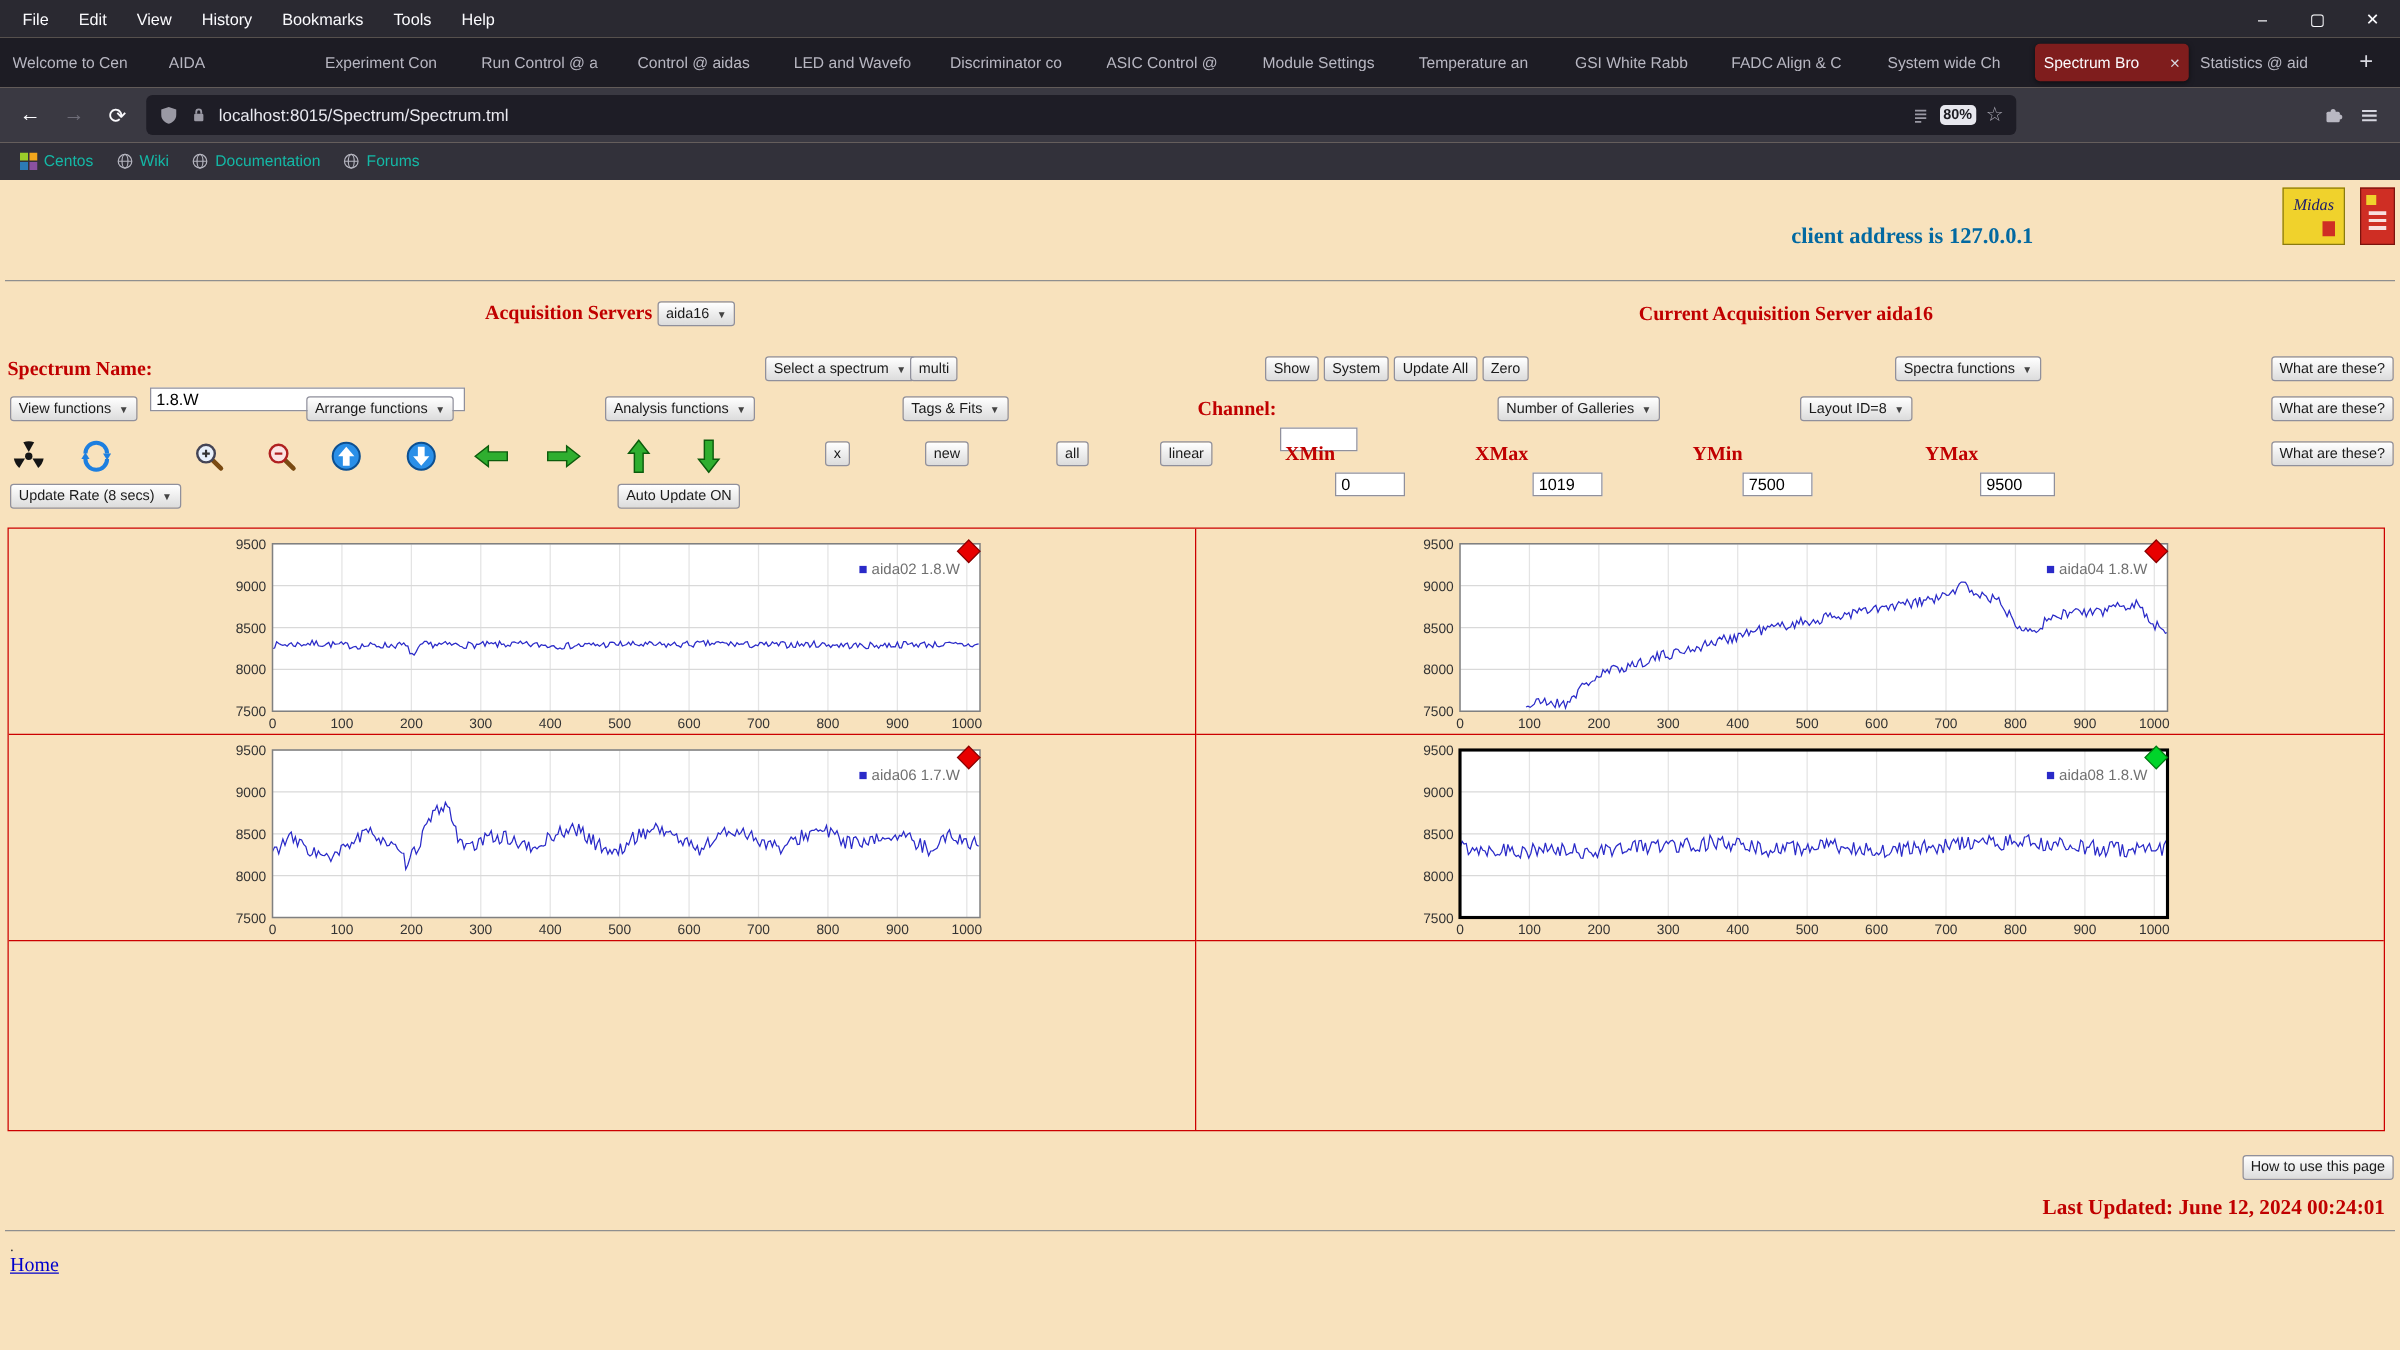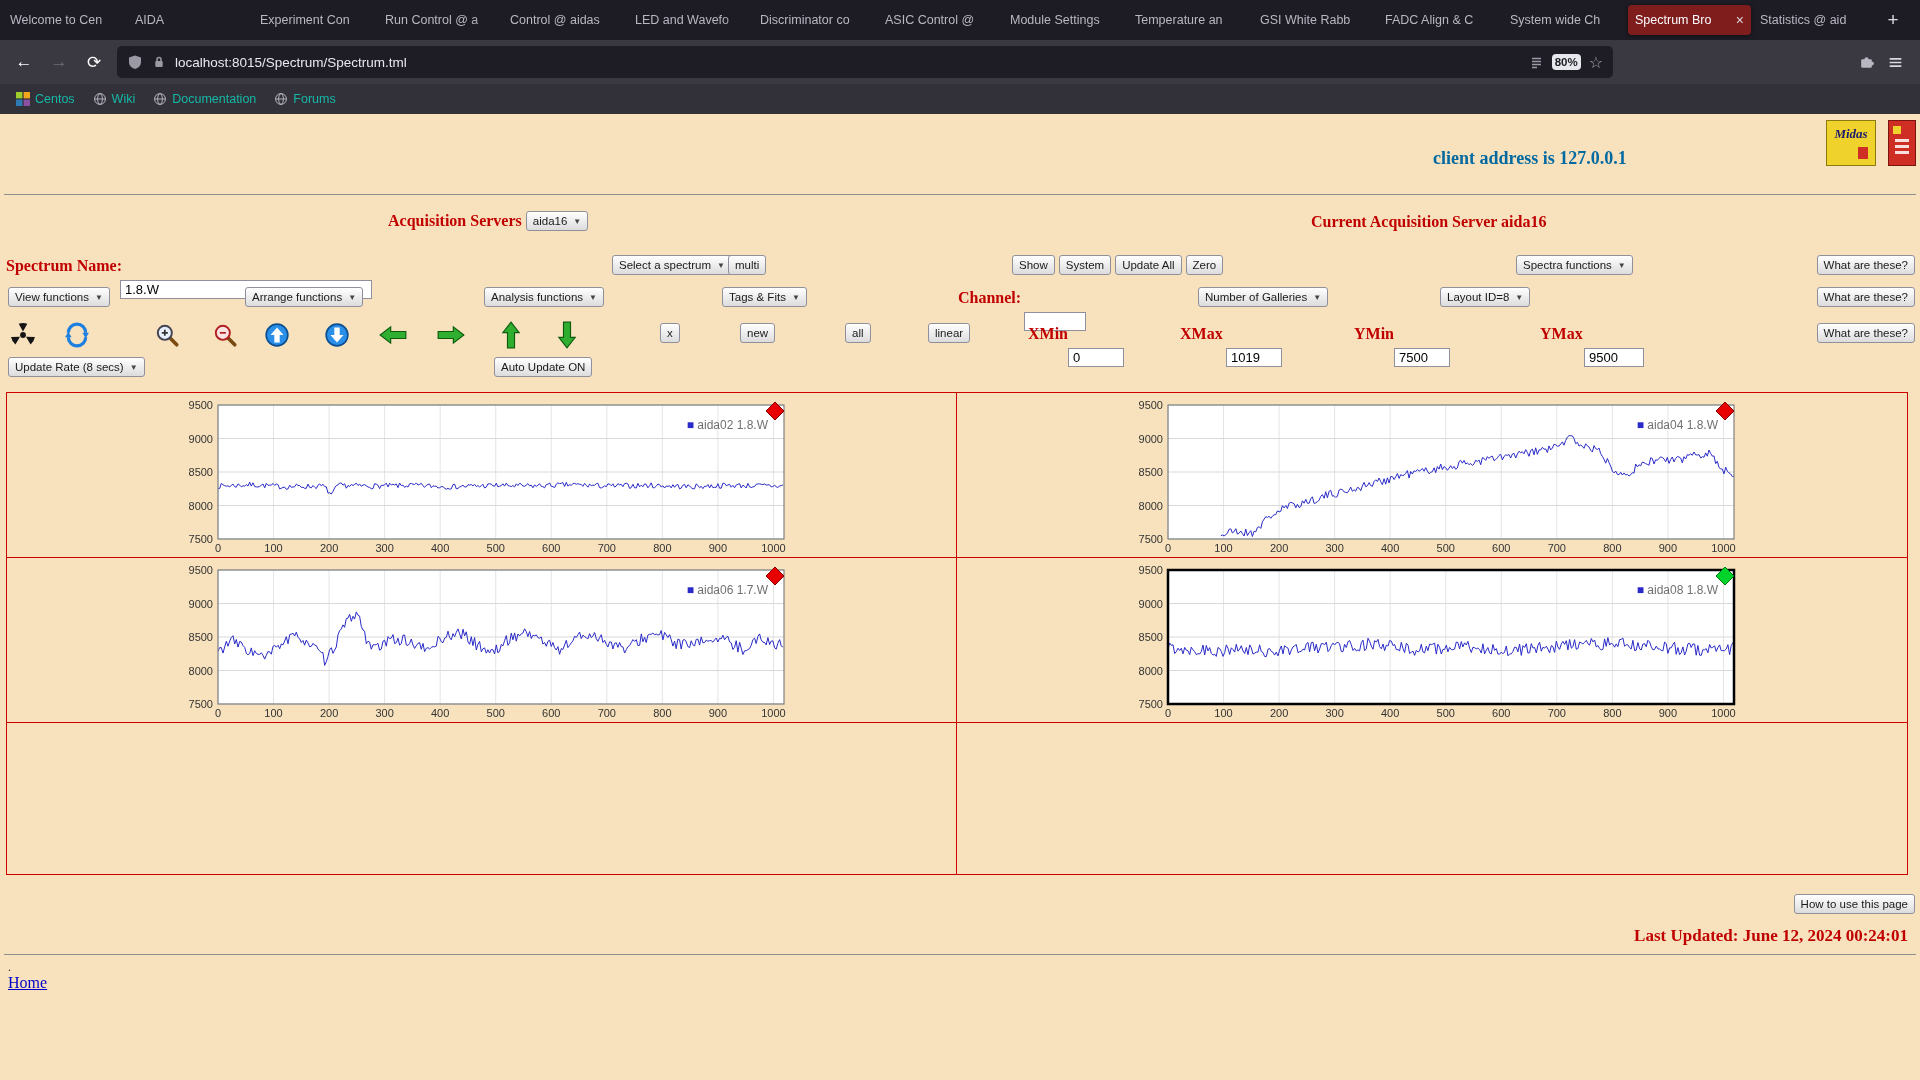--- a/index.html
+++ b/index.html
@@ -35,21 +35,21 @@
   .bookmark { display:flex; align-items:center; gap:5px; }
   .bm-icon { display:flex; width:14px; height:14px; }
 
   
   .page { position:relative; width:1920px; height:936px; background:#f8e2bd; }
   .abs { position:absolute; }
   .red-label { font-family:"Liberation Serif", serif; font-weight:bold; color:#c00000; font-size:16px; white-space:nowrap; }
   .pg-title { position:absolute; left:8px; top:30px; font-family:"Liberation Serif",serif; font-weight:bold; font-size:21px; color:#c00000; }
   .pg-client { position:absolute; left:1433px; top:34px; font-family:Liberation Serif, serif; font-weight:bold; font-size:18px; color:#0369a1; }
   .logos { position:absolute; right:4px; top:6px; display:flex; gap:12px; }
-  .logo-midas { width:50px; height:46px; background:#f0d22c; border:1px solid #8a7a10; color:#1a1a6e; font-family:"Liberation Serif",serif; font-style:italic; font-weight:bold; font-size:13px; display:flex; align-items:flex-start; justify-content:center; padding-top:5px; position:relative; }
+  .logo-midas { width:50px; height:46px; background:#f0d22c; border:1px solid #8a7a10; color:#1a1a6e; font-family:"Liberation Serif",serif; font-style:italic; font-weight:normal; font-size:13px; display:flex; align-items:flex-start; justify-content:center; padding-top:5px; position:relative; }
   .logo-midas::after { content:""; position:absolute; right:7px; bottom:6px; width:10px; height:12px; background:#cf2e24; }
   .logo-gsi { width:28px; height:46px; background:#cf2e24; border:1px solid #7a140e; position:relative; }
   .logo-gsi::before { content:""; position:absolute; left:4px; top:5px; width:8px; height:8px; background:#f0d22c; }
   .logo-gsi::after { content:""; position:absolute; left:6px; top:18px; width:14px; height:20px; background:linear-gradient(180deg,#fff 0 3px,transparent 3px 6px,#fff 6px 9px,transparent 9px 12px,#fff 12px 15px,transparent 15px); opacity:.85; }
   .hr { border-top:1px solid #8f8f8f; height:0; left:4px; right:4px; position:absolute; }
   .row { position:absolute; left:0; right:0; height:30px; }
   .grp { display:inline-flex; align-items:center; gap:4px; }
 
   .btn, .select { display:inline-flex; align-items:center; gap:6px; background:linear-gradient(#ffffff,#dcdcdc); border:1px solid #90909c; border-radius:3px; padding:2px 6px; font:11.5px "Liberation Sans",sans-serif; color:#1a1a1a; white-space:nowrap; cursor:default; height:20px; }
   .caret { font-size:8px; color:#444; }
@@ -66,20 +66,36 @@
   .legend { font-size:12px; }
 
   .home { font-family:"Liberation Serif",serif; font-size:16px; color:#0000cc; text-decoration:underline; cursor:pointer; }
   .dot-text { font-family:"Liberation Serif",serif; font-size:12px; color:#333; }
 </style>
 </head>
 <body>
 
 <div class="screen">
 
+  <div class="menubar">
+    <div class="grp">
+        <span class="menu-item">File</span>
+        <span class="menu-item">Edit</span>
+        <span class="menu-item">View</span>
+        <span class="menu-item">History</span>
+        <span class="menu-item">Bookmarks</span>
+        <span class="menu-item">Tools</span>
+        <span class="menu-item">Help</span>
+      </div>
+    <div class="win-controls">
+      <span>–</span>
+      <span>▢</span>
+      <span>✕</span>
+    </div>
+  </div>
 
   <div class="tabbar">
     <div class="tab-strip">
         <div class="tab">
           <span class="tab-label">Welcome to Cen</span>
         </div>
         <div class="tab">
           <span class="tab-label">AIDA</span>
         </div>
         <div class="tab">

